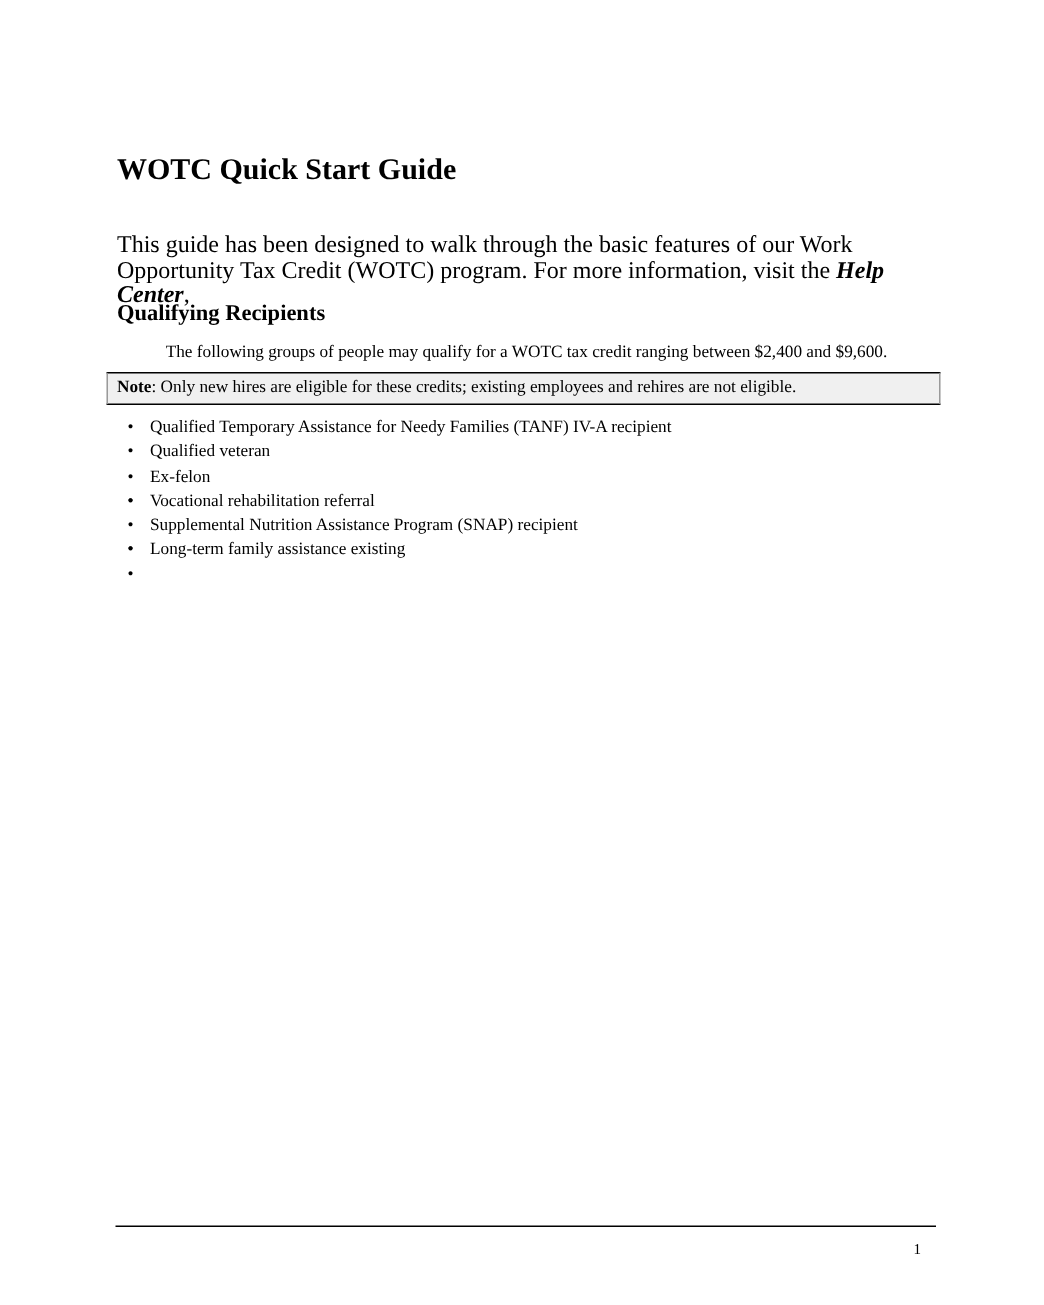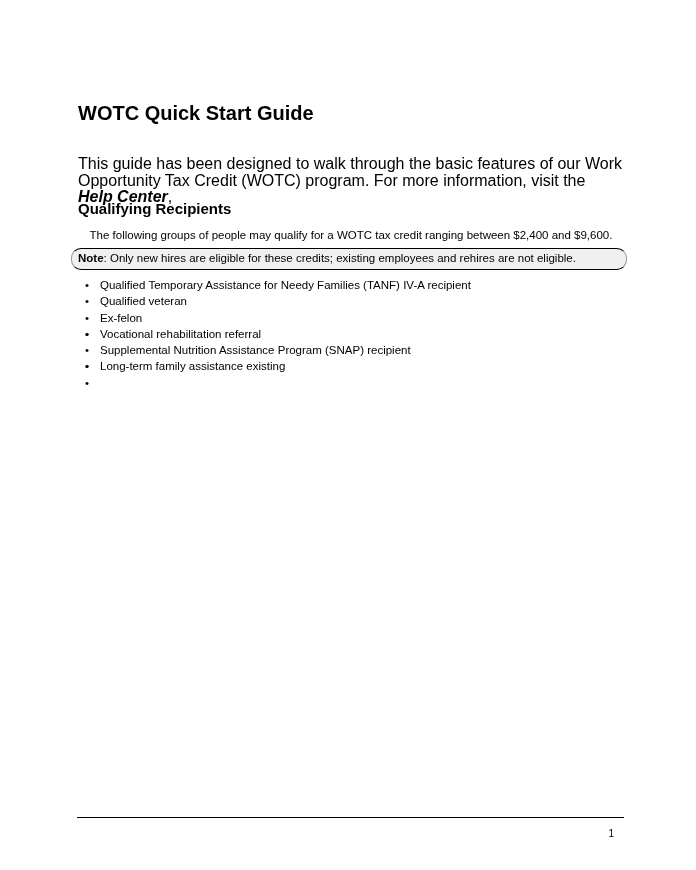--- a/index.html
+++ b/index.html
@@ -2,21 +2,21 @@
 <html><head>
 <meta charset="utf-8">
 <style>
   * { margin: 0; padding: 0; box-sizing: border-box; }
   html, body { background: #ffffff; }
   .page {
     position: relative;
     width: 644px;
     height: 870px;
     background: #ffffff;
-    font-family: Liberation Sans, sans-serif;
+    font-family: Liberation Serif, serif;
     color: #000000;
     overflow: hidden;
   }
   .doc-title {
     position: absolute;
     left: 78px; top: 101px;
     width: 546px;
     font-size: 20px;
     font-weight: bold;
     line-height: 24px;
@@ -50,21 +50,20 @@
     left: 71px; top: 248px;
     width: 556px;
     background: #f0f0f0;
     border-top: 1px solid #000000;
     border-bottom: 1px solid #000000;
     border-left: 1px solid #9a9a9a;
     border-right: 1px solid #9a9a9a;
     padding: 2px 4px 3px 6px;
     font-size: 11.5px;
     line-height: 15px;
-    border-radius: 10px;
   }
   .note-box .note-label { font-weight: bold; }
   .bullet-list {
     position: absolute;
     left: 78px; top: 277px;
     width: 546px;
     list-style: none;
     font-size: 11.5px;
   }
   .bullet-list li {

